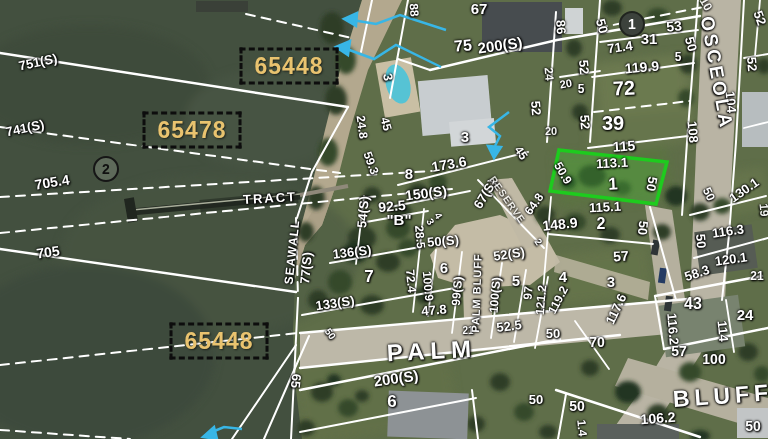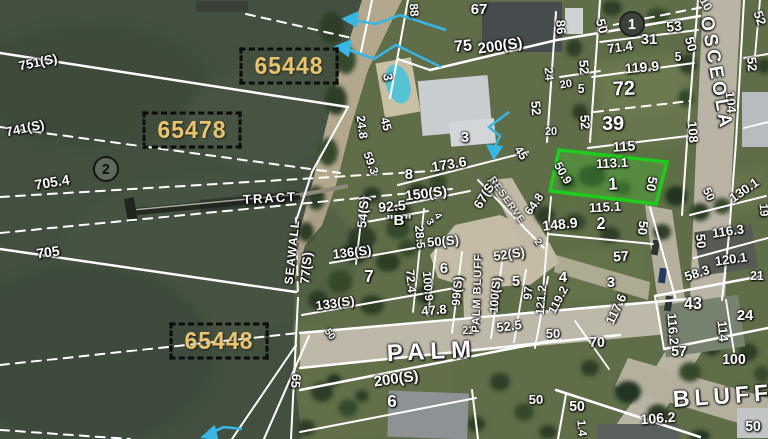--- a/index.html
+++ b/index.html
@@ -336,21 +336,21 @@
       <span class="lbl" style="left: 697px; top: 273px; font-size: 13px; transform: translate(-50%, -50%) rotate(-18deg);">58.3</span>
       <span class="lbl" style="left: 616px; top: 309px; font-size: 13px; transform: translate(-50%, -50%) rotate(-65deg);">117.6</span>
       <span class="lbl" style="left: 558px; top: 300px; font-size: 12px; transform: translate(-50%, -50%) rotate(-62deg);">119.2</span>
       <span class="lbl" style="left: 553px; top: 333px; font-size: 13px; transform: translate(-50%, -50%) rotate(0deg);">50</span>
       <span class="lbl" style="left: 597px; top: 342px; font-size: 14px; transform: translate(-50%, -50%) rotate(0deg);">70</span>
       <span class="lbl" style="left: 693px; top: 304px; font-size: 16px; transform: translate(-50%, -50%) rotate(0deg);">43</span>
       <span class="lbl" style="left: 673px; top: 329px; font-size: 13px; transform: translate(-50%, -50%) rotate(85deg);">116.2</span>
       <span class="lbl" style="left: 745px; top: 314px; font-size: 15px; transform: translate(-50%, -50%) rotate(0deg);">24</span>
       <span class="lbl" style="left: 723px; top: 331px; font-size: 13px; transform: translate(-50%, -50%) rotate(85deg);">114</span>
       <span class="lbl" style="left: 679px; top: 351px; font-size: 14px; transform: translate(-50%, -50%) rotate(0deg);">57</span>
-      <span class="lbl" style="left: 734px; top: 359px; font-size: 14px; transform: translate(-50%, -50%) rotate(0deg);">100</span>
+      <span class="lbl" style="left: 714px; top: 359px; font-size: 14px; transform: translate(-50%, -50%) rotate(0deg);">100</span>
       <span class="lbl" style="left: 577px; top: 406px; font-size: 14px; transform: translate(-50%, -50%) rotate(0deg);">50</span>
       <span class="lbl" style="left: 658px; top: 418px; font-size: 14px; transform: translate(-50%, -50%) rotate(-4deg);">106.2</span>
       <span class="lbl" style="left: 753px; top: 426px; font-size: 14px; transform: translate(-50%, -50%) rotate(0deg);">50</span>
       <span class="lbl" style="left: 582px; top: 428px; font-size: 12px; transform: translate(-50%, -50%) rotate(85deg);">1.4</span>
       <span class="lbl" style="left: 392px; top: 401px; font-size: 17px; transform: translate(-50%, -50%) rotate(0deg);">6</span>
       <span class="lbl" style="left: 536px; top: 399px; font-size: 13px; transform: translate(-50%, -50%) rotate(0deg);">50</span>
       <span class="lbl" style="left: 396px; top: 378px; font-size: 15px; transform: translate(-50%, -50%) rotate(-8deg);">200(S)</span>
       <span class="lbl" style="left: 717px; top: 73px; font-size: 19px; transform: translate(-50%, -50%) rotate(80deg); letter-spacing: 3px;">OSCEOLA</span>
       <span class="lbl" style="left: 432px; top: 351px; font-size: 24px; transform: translate(-50%, -50%) rotate(-3deg); letter-spacing: 6px;">PALM</span>
       <span class="lbl" style="left: 723px; top: 396px; font-size: 23px; transform: translate(-50%, -50%) rotate(-4deg); letter-spacing: 5px;">BLUFF</span>

